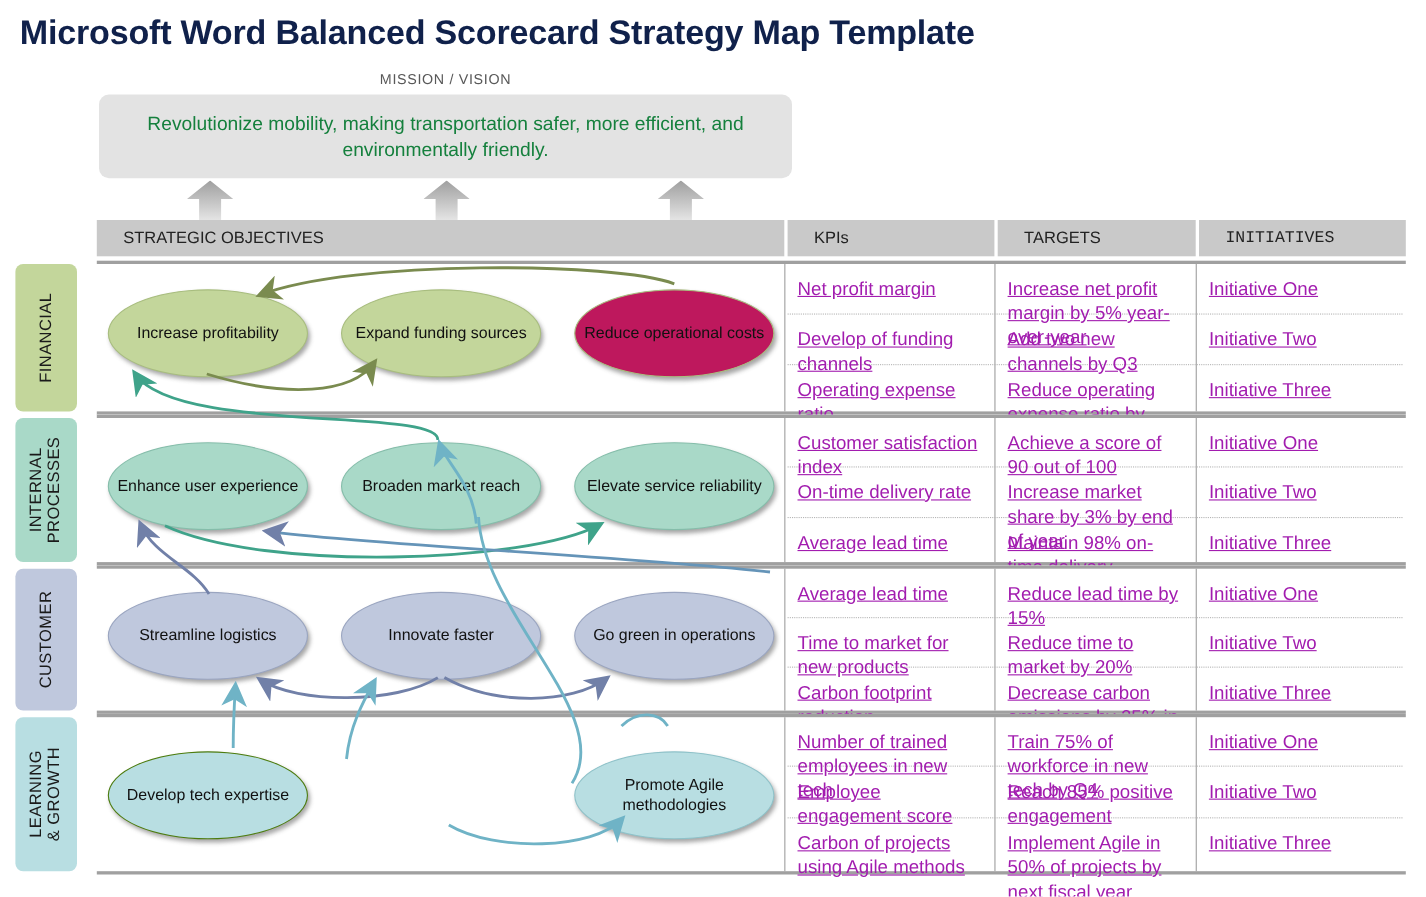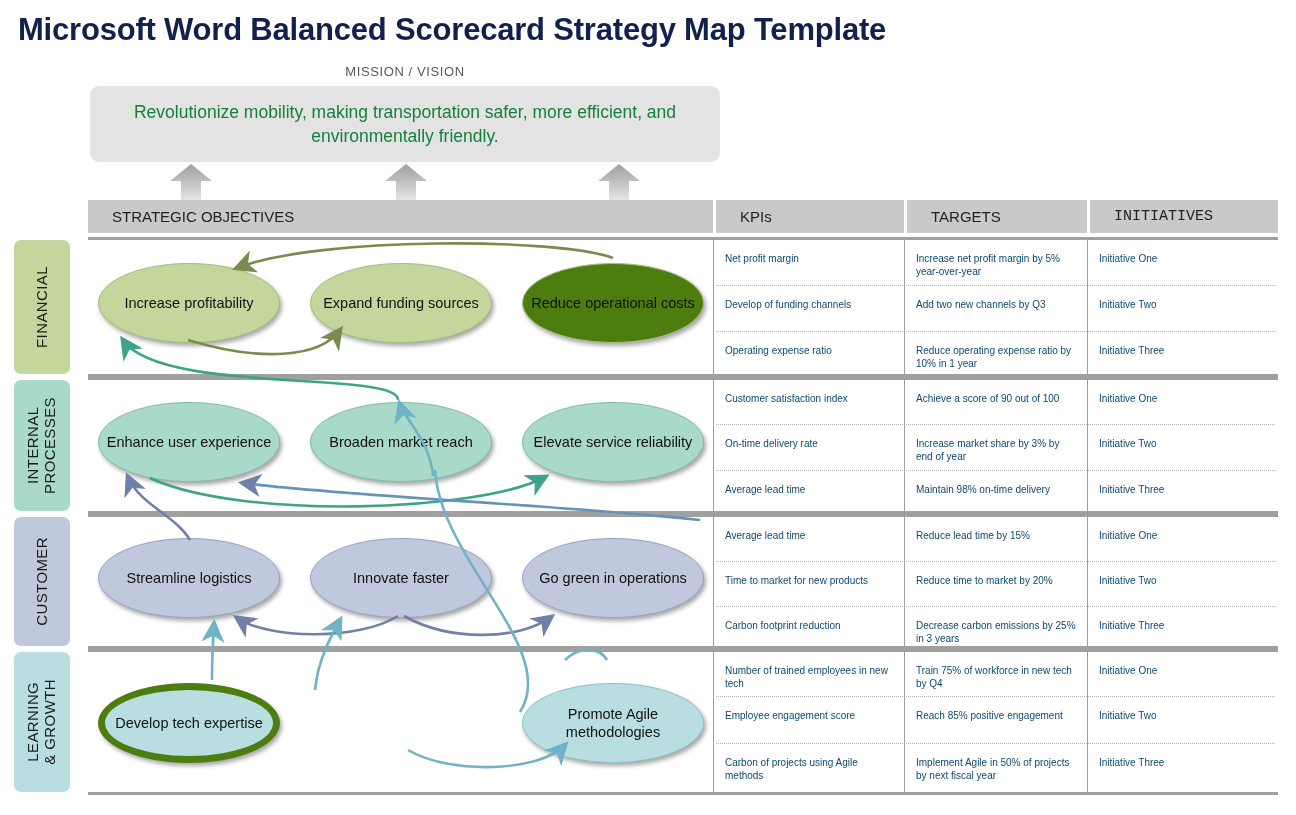--- a/index.html
+++ b/index.html
@@ -150,25 +150,26 @@
   }
 
   
   .tbl-col-line {
     position: absolute;
     width: 1px;
     background: #9e9e9e;
   }
   .tbl-cell {
     position: absolute;
-    font-size: 10px;
+    font-size: 17px;
     line-height: 1.3;
-    color: #0c4a6e;
+    color: #a21caf;
     box-sizing: border-box;
     padding: 6px 9px 0 9px;
+    text-decoration: underline;
   }
   .row-sep {
     position: absolute;
     height: 0;
     border-top: 1px dotted #b4b4b4;
   }
 
   svg.overlay {
     position: absolute;
     left: 0; top: 0;
@@ -217,21 +218,21 @@
     <div class="tbl-col-line" style="left:999px; top:0; height:134px;"></div>
     <div class="row-sep" style="left:628px; width:559px; top:45px;"></div>
     <div class="row-sep" style="left:628px; width:559px; top:91px;"></div>
 
     <div class="node" style="left:10px; top:23px; width:182px; height:80px; background:#c3d69b; border:1px solid #a8bd7f;">
       <span>Increase profitability</span>
     </div>
     <div class="node" style="left:222px; top:23px; width:182px; height:80px; background:#c3d69b; border:1px solid #a8bd7f;">
       <span>Expand funding sources</span>
     </div>
-    <div class="node" style="left:434px; top:23px; width:182px; height:80px; background:#4d7c0f; border:1px solid #a8bd7f;">
+    <div class="node" style="left:434px; top:23px; width:182px; height:80px; background:#be185d; border:1px solid #a8bd7f;">
       <span>Reduce operational costs</span>
     </div>
 
     <div class="tbl-cell" style="left:628px; top:6px;  width:188px;"><span>Net profit margin</span></div>
     <div class="tbl-cell" style="left:819px; top:6px;  width:180px;"><span>Increase net profit margin by 5% year-over-year</span></div>
     <div class="tbl-cell" style="left:1002px; top:6px; width:188px;"><span>Initiative One</span></div>
 
     <div class="tbl-cell" style="left:628px; top:52px; width:188px;"><span>Develop of funding channels</span></div>
     <div class="tbl-cell" style="left:819px; top:52px; width:180px;"><span>Add two new channels by Q3</span></div>
     <div class="tbl-cell" style="left:1002px; top:52px;width:188px;"><span>Initiative Two</span></div>
@@ -301,21 +302,21 @@
     <div class="tbl-cell" style="left:1002px; top:96px;width:188px;"><span>Initiative Three</span></div>
   </div>
 
   <div class="band" style="top:449px; height:146px;">
     <div class="tbl-col-line" style="left:625px; top:0; height:140px;"></div>
     <div class="tbl-col-line" style="left:816px; top:0; height:140px;"></div>
     <div class="tbl-col-line" style="left:999px; top:0; height:140px;"></div>
     <div class="row-sep" style="left:628px; width:559px; top:44px;"></div>
     <div class="row-sep" style="left:628px; width:559px; top:91px;"></div>
 
-    <div class="node" style="left:10px; top:31px; width:182px; height:80px; background:#b8dee2; border:7px solid #4d7c0f;">
+    <div class="node" style="left:10px; top:31px; width:182px; height:80px; background:#b8dee2; border:1px solid #4d7c0f;">
       <span>Develop tech expertise</span>
     </div>
     <div class="node" style="left:434px; top:31px; width:182px; height:80px; background:#b8dee2; border:1px solid #8fc2c9;">
       <span>Promote Agile methodologies</span>
     </div>
 
     <div class="tbl-cell" style="left:628px; top:6px;  width:188px;"><span>Number of trained employees in new tech</span></div>
     <div class="tbl-cell" style="left:819px; top:6px;  width:180px;"><span>Train 75% of workforce in new tech by Q4</span></div>
     <div class="tbl-cell" style="left:1002px; top:6px; width:188px;"><span>Initiative One</span></div>
 

